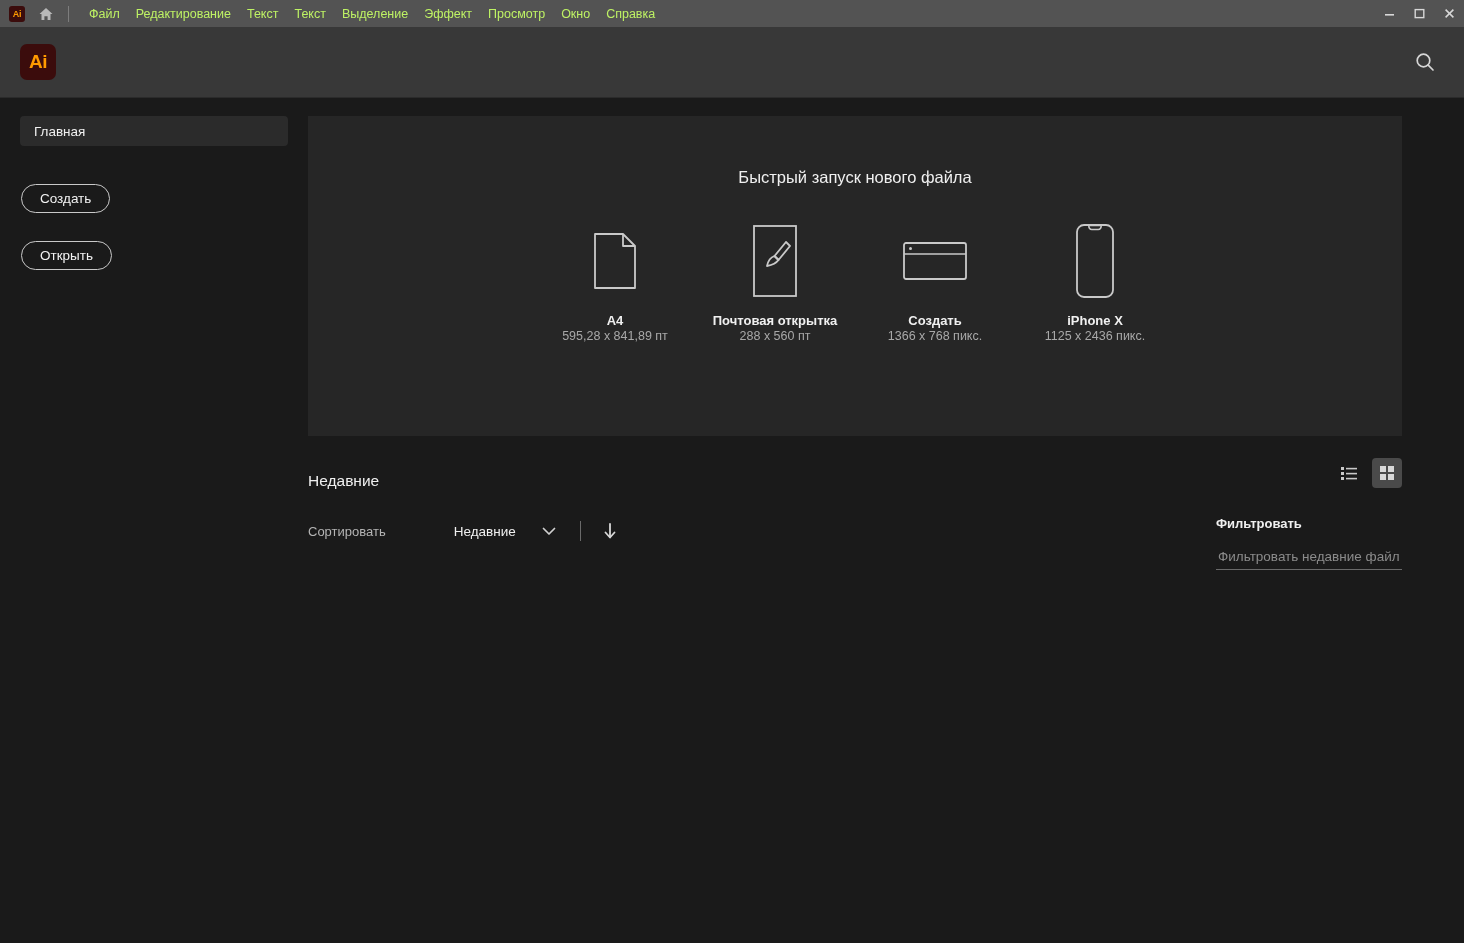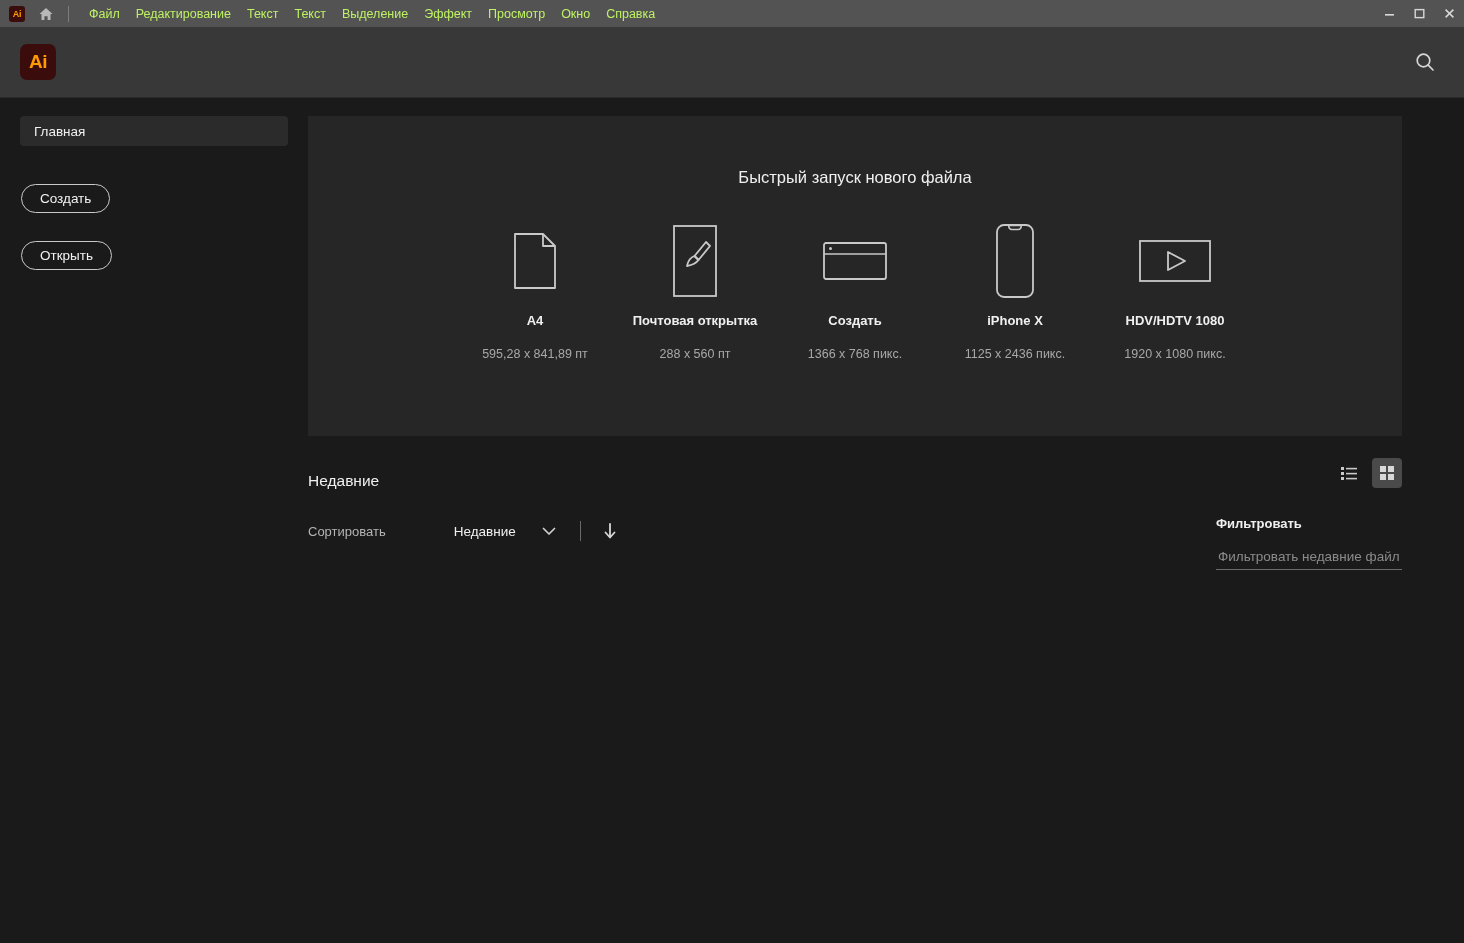--- a/index.html
+++ b/index.html
@@ -150,21 +150,21 @@
   }
   .preset-name {
     color: #f0f0f0;
     font-size: 13px;
     font-weight: bold;
     margin-top: 10px;
   }
   .preset-size {
     color: #a8a8a8;
     font-size: 12.5px;
-    margin-top: 19px;
+    margin-top: 1px;
   }
 
   
   .recent-head {
     display: flex; align-items: center;
     margin-top: 28px;
     position: relative;
     height: 34px;
   }
   .recent-title {
@@ -362,30 +362,20 @@
           <div class="preset-icon">
             <svg width="40" height="76" viewBox="0 0 40 76" aria-hidden="true">
               <rect x="2" y="2" width="36" height="72" rx="7" fill="none" stroke="#c9c9c9" stroke-width="1.8"></rect>
               <path d="M14 2.5 h12 a3 3 0 0 1 -3 4 h-6 a3 3 0 0 1 -3 -4 z" fill="none" stroke="#c9c9c9" stroke-width="1.6"></path>
             </svg>
           </div>
           <div class="preset-name">iPhone X</div>
           <div class="preset-size">1125 x 2436 пикс.</div>
         </div>
 
-        <div class="preset">
-          <div class="preset-icon">
-            <svg width="74" height="44" viewBox="0 0 74 44" aria-hidden="true">
-              <rect x="2" y="2" width="70" height="40" fill="none" stroke="#c9c9c9" stroke-width="1.8"></rect>
-              <path d="M30 13 L47 22 L30 31 Z" fill="none" stroke="#c9c9c9" stroke-width="1.8" stroke-linejoin="round"></path>
-            </svg>
-          </div>
-          <div class="preset-name">HDV/HDTV 1080</div>
-          <div class="preset-size">1920 x 1080 пикс.</div>
-        </div>
 
 
       </div>
     </div>
 
     <div class="recent-head">
       <div class="recent-title">Недавние</div>
 
       <div class="view-toggles">
         <div class="view-btn">

